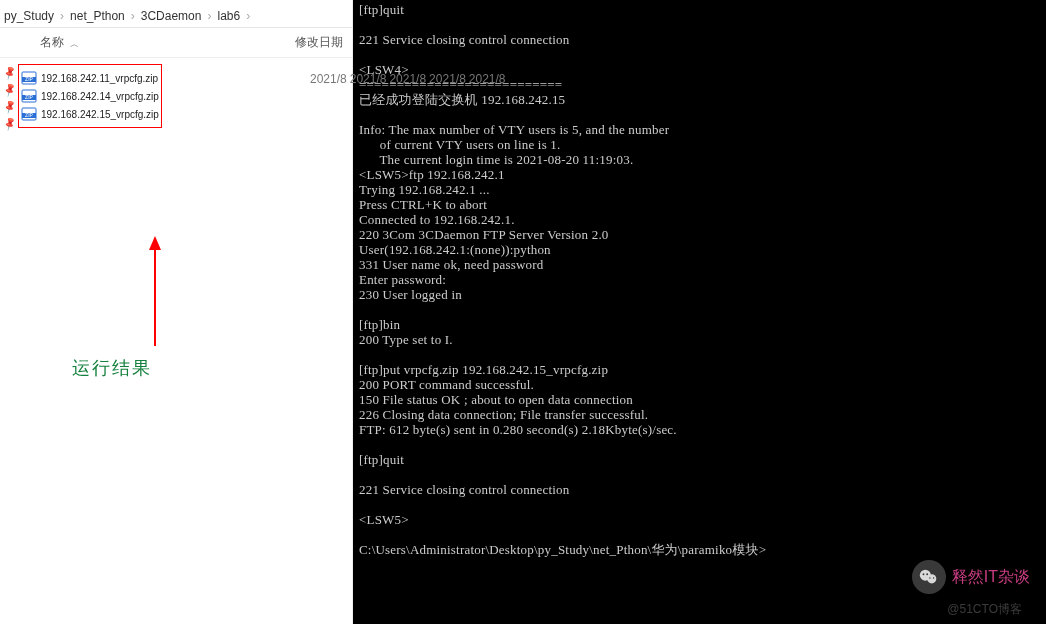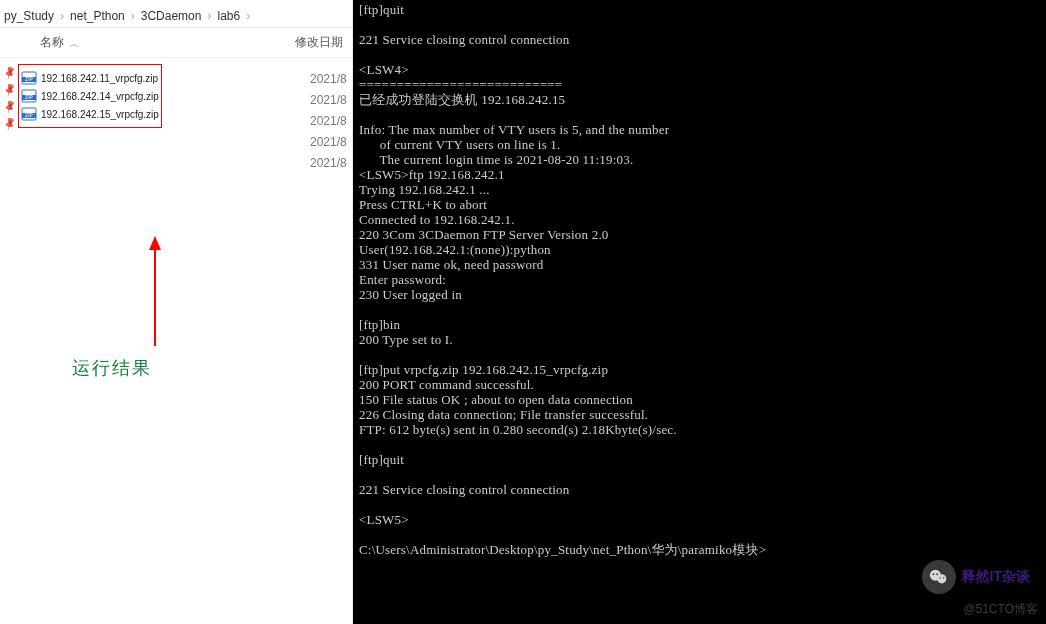--- a/index.html
+++ b/index.html
@@ -13,29 +13,29 @@
 .file-header .col-date{width:50px;text-align:center}
 .sort-arrow{font-size:9px;color:#777}
 .file-list-wrap{padding:6px 18px;position:relative}
 .file-list{border:1px solid #ff0000;padding:4px 2px;display:inline-block}
 .pin-col{position:absolute;left:4px;top:10px;display:flex;flex-direction:column;gap:6px}
 .pin-col .pin{color:#888;font-size:10px;transform:rotate(-30deg)}
 .file-row{display:flex;align-items:center;padding:1px 0;white-space:nowrap}
 .file-row .icon{width:16px;height:16px;display:inline-flex;align-items:center;justify-content:center;margin-right:4px}
 .file-row .icon svg{width:16px;height:16px}
 .file-row .fname{color:#222;font-size:10px}
-.date-list{position:absolute;left:310px;top:12px;display:flex;flex-direction:column;gap:3px}
+.date-list{position:absolute;left:310px;top:12px;display:flex;flex-direction:row;gap:3px}
 .date-list div{color:#777;font-size:12px;line-height:18px}
 .result-arrow{position:absolute;left:140px;top:178px;width:30px;height:110px;pointer-events:none}
 .result-label{position:absolute;left:72px;top:298px;color:#15803d;font-size:18px;letter-spacing:2px}
 .right-pane{flex:1;background:#000;color:#ccc;font-family:Liberation Serif, serif;font-size:13px;line-height:15px;padding:2px 6px;white-space:pre;overflow:hidden;letter-spacing:0.2px}
 .watermark{position:absolute;right:16px;bottom:30px;display:flex;align-items:center;gap:6px;opacity:0.85}
 .watermark .circle{width:34px;height:34px;border-radius:50%;background:#444;color:#fff;display:flex;align-items:center;justify-content:center}
-.watermark .txt{color:#4c1d95;font-size:14px;font-weight:700}
-.sub-watermark{position:absolute;right:8px;bottom:6px;color:#777;font-size:12px;opacity:0.5}
+.watermark .txt{color:#ec4899;font-size:16px;font-weight:400}
+.sub-watermark{position:absolute;right:24px;bottom:6px;color:#777;font-size:12px;opacity:0.5}
 </style>
 </head>
 <body>
 
 <div class="container">
   <div class="left-pane">
     <div class="breadcrumb">
       <span>py_Study</span>
       <span class="sep">›</span>
       <span>net_Pthon</span>

